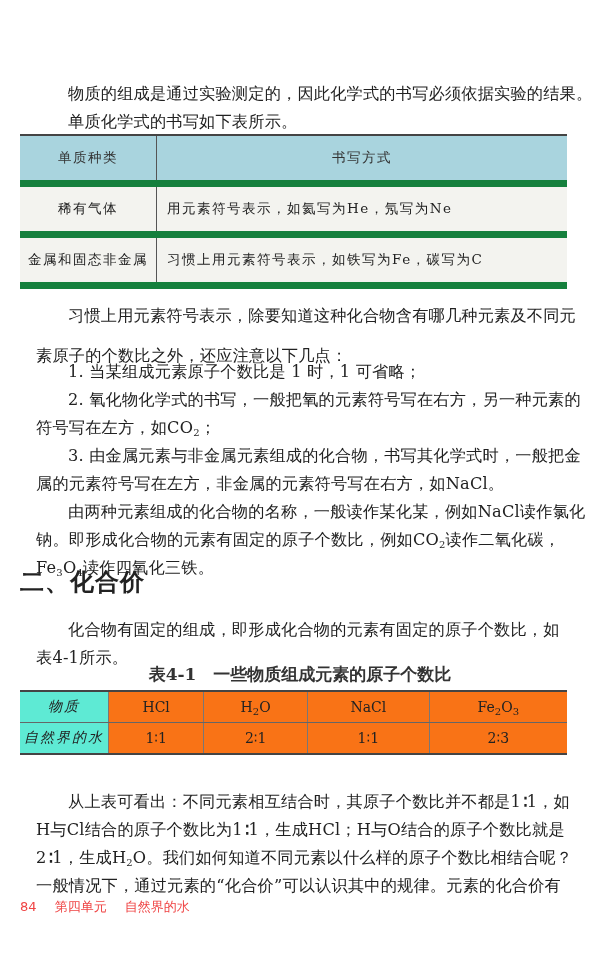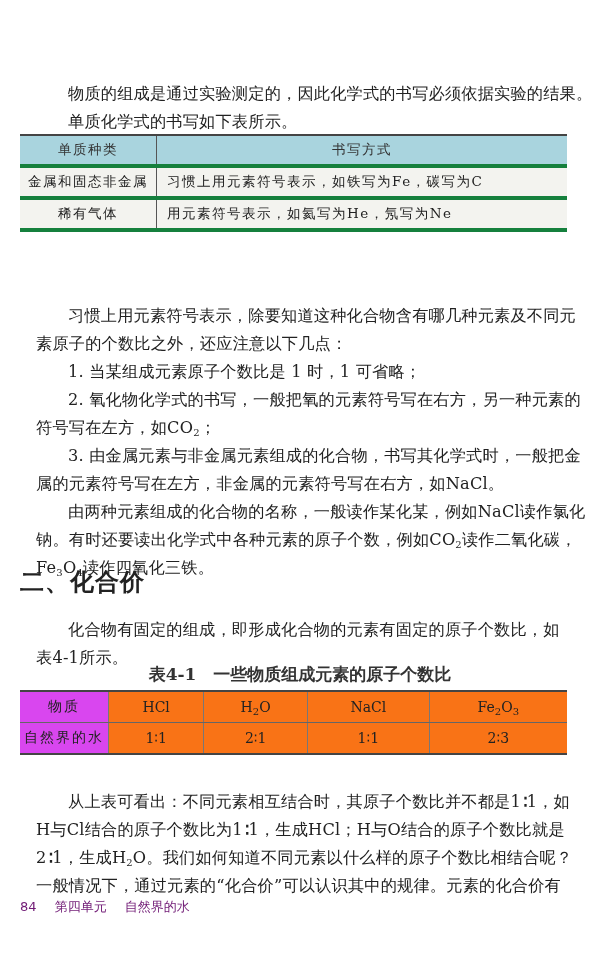--- a/index.html
+++ b/index.html
@@ -18,86 +18,86 @@
   .indent { text-indent:32px; }
   sub { font-size:10px; vertical-align:-3px; line-height:0; }
 
   
   .t1 {
     position:absolute; left:20px; top:134px; width:547px;
     border-collapse:collapse;
     font-size:13.5px; letter-spacing:1.5px;
     border-top:2px solid #444; border-bottom:2px solid #444;
   }
-  .t1 th, .t1 td { height:28px; padding:0 8px; border-bottom:4px solid #15803d; }
+  .t1 th, .t1 td { height:28px; padding:8px 8px; border-bottom:7px solid #15803d; }
   .t1 th { background:#a9d4de; font-weight:normal; color:#333;text-align:center; }
   .t1 td { background:#f3f3ef; }
   .t1 .c1 { width:120px; text-align:center; border-right:1px solid #555; }
   .t1 td.c2 { text-align:left; padding-left:10px; }
 
   .caption {
     position:absolute; left:0; width:600px; top:663px; text-align:center;
     font-size:17px; font-weight:bold; color:#333;
     font-family:"DejaVu Serif",serif;
   }
 
   
   .t2 {
     position:absolute; left:20px; top:690px; width:547px;
     border-collapse:collapse; font-size:14px;
     border-top:2px solid #444; border-bottom:2px solid #444;
   }
   .t2 td { height:28px; text-align:center; border-right:1px solid #777; background:#f97316; }
   .t2 tr:first-child td { border-bottom:1px solid #666; }
-  .t2 td.head { background:#d946ef; width:86px; letter-spacing:2px; color:#222; }
+  .t2 td.head { background:#5eead4; width:86px; letter-spacing:2px; color:#222;font-style:italic; }
   .t2 td:last-child { border-right:none; }
 
   .h2 {
     position:absolute; left:20px; top:566px; margin:0;
     font-family:"DejaVu Sans","Liberation Sans",sans-serif;
     font-size:24px; font-weight:bold; letter-spacing:1px; color:#222;
   }
   .footer {
-    position:absolute; left:20px; top:898px; font-size:13px; color:#701a75;
+    position:absolute; left:20px; top:898px; font-size:13px; color:#ef4444;
   }
   .footer .num { font-family:"DejaVu Sans",sans-serif; margin-right:14px; }
   .footer .unit { margin-right:14px; }
 </style>
 </head>
 <body>
 
 <p class="p indent" style="top:64px">物质的组成是通过实验测定的，因此化学式的书写必须依据实验的结果。</p>
 <p class="p indent" style="top:92px">单质化学式的书写如下表所示。</p>
 
 <table class="t1">
   <tbody>
       <tr>
     <th class="c1">单质种类</th>
     <th>书写方式</th>
   </tr>
   <tr>
+    <td class="c1">稀有气体</td>
+    <td class="c2">用元素符号表示，如氦写为He，氖写为Ne</td>
+  </tr>
+  <tr>
     <td class="c1">金属和固态非金属</td>
     <td class="c2">习惯上用元素符号表示，如铁写为Fe，碳写为C</td>
-  </tr>
-  <tr>
-    <td class="c1">稀有气体</td>
-    <td class="c2">用元素符号表示，如氦写为He，氖写为Ne</td>
   </tr>
 </tbody>
   </table>
 
 <p class="p indent" style="top:286px">习惯上用元素符号表示，除要知道这种化合物含有哪几种元素及不同元</p>
-<p class="p" style="top:314px">素原子的个数比之外，还应注意以下几点：</p>
+<p class="p" style="top:326px">素原子的个数比之外，还应注意以下几点：</p>
 <p class="p indent" style="top:342px">1. 当某组成元素原子个数比是 1 时，1 可省略；</p>
 <p class="p indent" style="top:370px">2. 氧化物化学式的书写，一般把氧的元素符号写在右方，另一种元素的</p>
 <p class="p" style="top:398px"><span>符号写在左方，如CO</span><sub>2</sub><span>；</span></p>
 <p class="p indent" style="top:426px">3. 由金属元素与非金属元素组成的化合物，书写其化学式时，一般把金</p>
 <p class="p" style="top:454px">属的元素符号写在左方，非金属的元素符号写在右方，如NaCl。</p>
 <p class="p indent" style="top:482px">由两种元素组成的化合物的名称，一般读作某化某，例如NaCl读作氯化</p>
-<p class="p" style="top:510px"><span>钠。有时还要读出化学式中各种元素的原子个数，例如CO</span><sub>2</sub><span>读作二氧化碳，</span></p>
+<p class="p" style="top:510px"><span>钠。即形成化合物的元素有固定的原子个数比，例如CO</span><sub>2</sub><span>读作二氧化碳，</span></p>
 <p class="p" style="top:538px"><span>Fe</span><sub>3</sub><span>O</span><sub>4</sub><span>读作四氧化三铁。</span></p>
 
 <h2 class="h2">二、化合价</h2>
 <p class="p indent" style="top:600px">化合物有固定的组成，即形成化合物的元素有固定的原子个数比，如</p>
 <p class="p" style="top:628px">表4-1所示。</p>
 
 <div class="caption">表4-1　一些物质组成元素的原子个数比</div>
 
 <table class="t2">
   <tbody>

